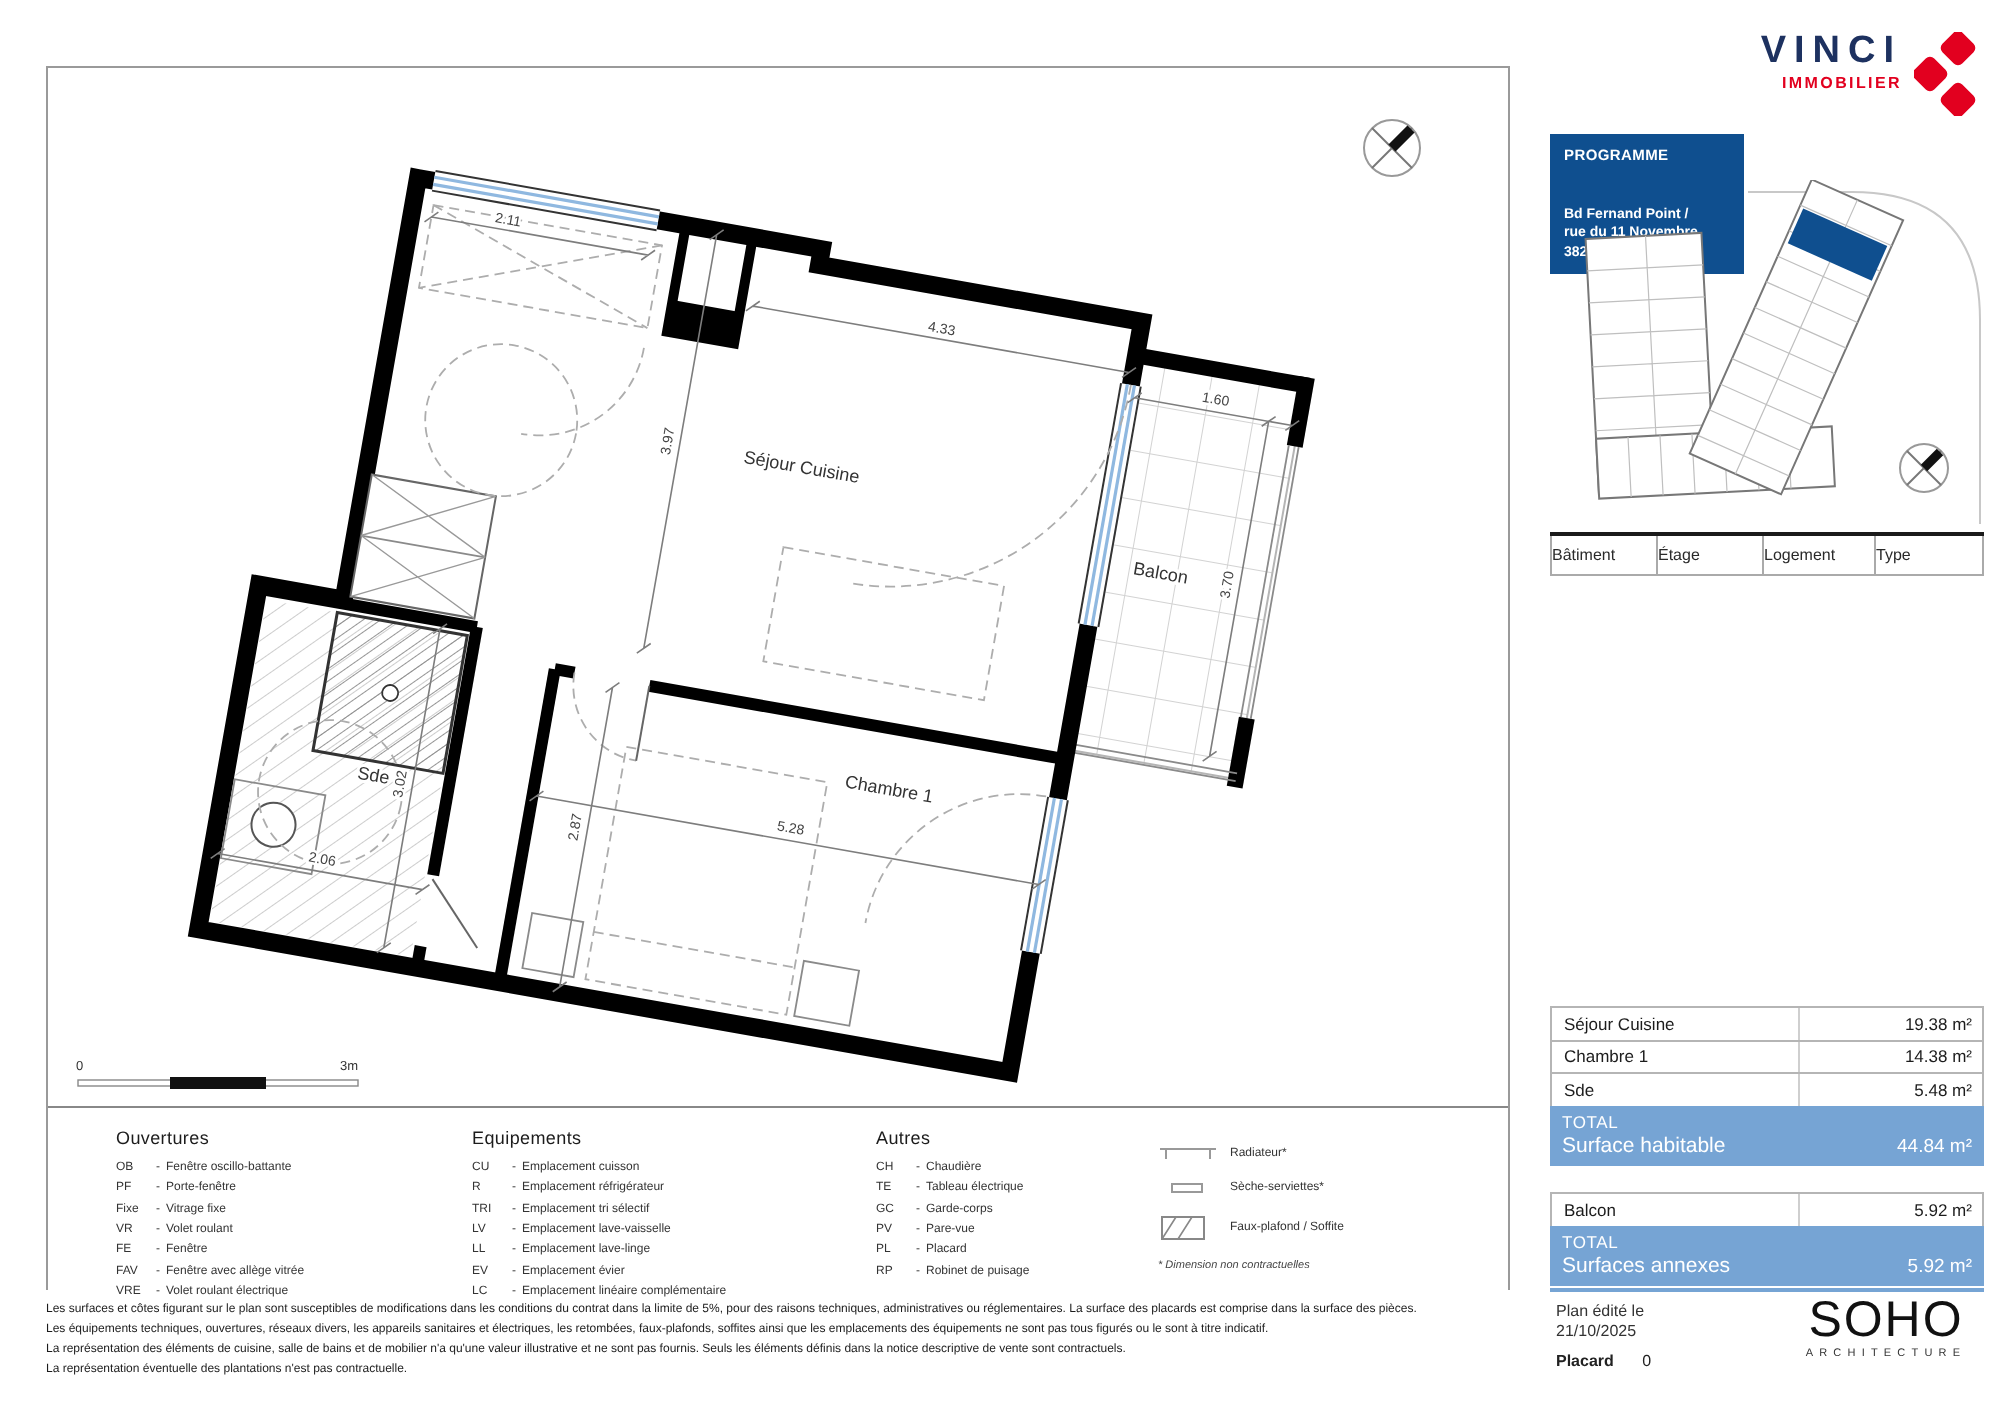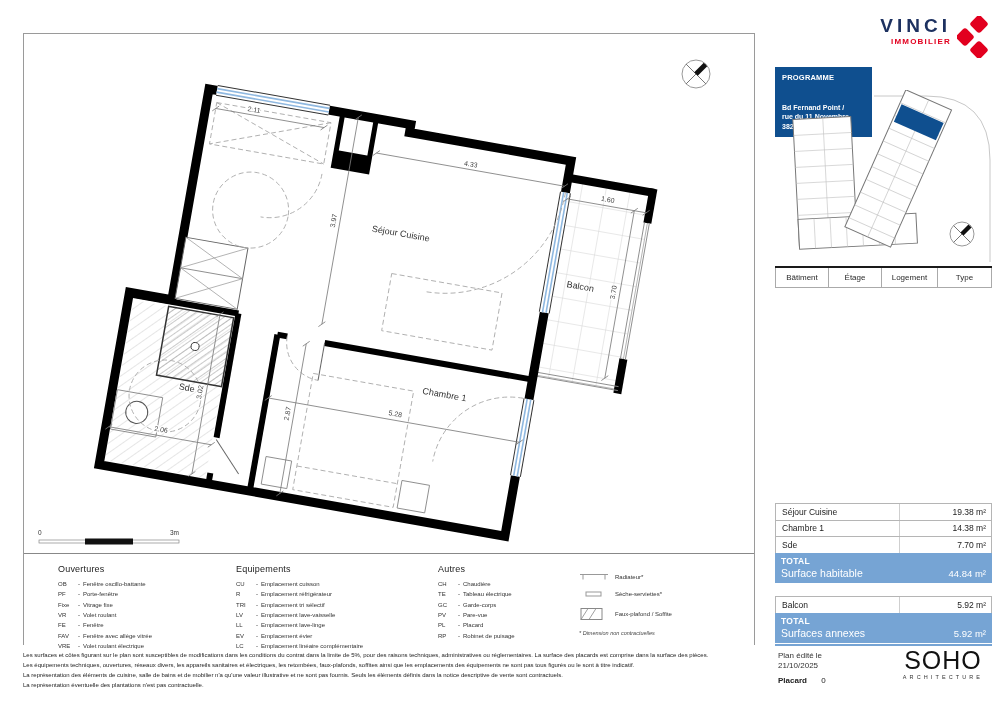--- a/index.html
+++ b/index.html
@@ -48,33 +48,33 @@
 
   #programme{left:775px;top:67px;width:97px;background:var(--primary-blue);color:#fff;padding:6px 7px}
   #programme .pt{font-size:7.5px;font-weight:700;margin-bottom:21px;letter-spacing:.2px}
   #programme .pa{font-size:7px;font-weight:600;line-height:1.35}
 
   #minimap{left:778px;top:90px;width:215px;height:174px}
 
   #unit-table{left:775px;top:266px;width:217px;border-top:2px solid #1a1a1a}
   .ut-row{display:grid;grid-template-columns:54px 53px 56px 54px}
   .ut-h{background:#fff}
-  .ut-h .c{font-size:8px;color:#2a2a2a;text-align:center;padding:5px 0;border:1px solid #aaa;border-top:none;border-left:none}
+  .ut-h .c{font-size:8px;color:#2a2a2a;padding:5px 0;border:1px solid #aaa;border-top:none;border-left:none}
   .ut-h .c:first-child{border-left:1px solid #aaa}
   .ut-v{background:var(--primary-blue)}
   .ut-v .c{font-size:11px;font-weight:700;color:#fff;text-align:center;padding:5px 0;border-right:1px solid rgba(255,255,255,.25)}
 
   .s-table{left:775px;width:217px}
   #s-hab{top:503px} #s-anx{top:596px}
   .s-row{display:grid;grid-template-columns:57% 43%;background:#fff;border:1px solid #b5b5b5;border-bottom:none;height:16.5px;align-items:center}
   .s-row:last-of-type{border-bottom:1px solid #b5b5b5}
   .s-lab{font-size:8.5px;padding-left:6px;color:#1c1c1c}
   .s-val{font-size:8.5px;padding-right:5px;text-align:right;color:#1c1c1c;border-left:1px solid #cfcfcf;height:100%;display:flex;align-items:center;justify-content:flex-end}
   .s-total{position:relative;background:var(--light-blue);color:#fff;height:30px;padding:3px 6px}
-  .s-total .t1{font-size:8.5px;font-weight:700;letter-spacing:.3px}
+  .s-total .t1{font-size:8.5px;font-weight:400;letter-spacing:.3px}
   .s-total .t2{font-size:10.5px;margin-top:1px}
   .s-total .tv{position:absolute;right:6px;bottom:4px;font-size:9.5px}
 
   #divider{left:775px;top:644px;width:217px;height:2px;background:var(--light-blue)}
   #edited{left:778px;top:651px;font-size:8px;color:#333;line-height:1.3}
   #indice{left:778px;top:676px;font-size:8px;color:#222}
   #indice .il{font-weight:700;margin-right:12px}
   #soho{left:893px;top:648px;width:100px;text-align:center}
   #soho .sn{font-size:25px;font-weight:400;color:#111;letter-spacing:1px;line-height:1}
   #soho .ss{font-size:5.5px;letter-spacing:3.1px;color:#333;margin-top:1px}
@@ -426,21 +426,21 @@
   <div class="s-row">
     <div class="s-lab">Séjour Cuisine</div>
     <div class="s-val">19.38 m²</div>
   </div>
   <div class="s-row">
     <div class="s-lab">Chambre 1</div>
     <div class="s-val">14.38 m²</div>
   </div>
   <div class="s-row">
     <div class="s-lab">Sde</div>
-    <div class="s-val">7.70 m²</div>
+    <div class="s-val">5.48 m²</div>
   </div>
   <div class="s-total">
     <div class="t1">TOTAL</div>
     <div class="t2">Surface habitable</div>
     <div class="tv">44.84 m²</div>
   </div>
 </div>
 
 <div id="s-anx" class="abs s-table">
   <div class="s-row">

